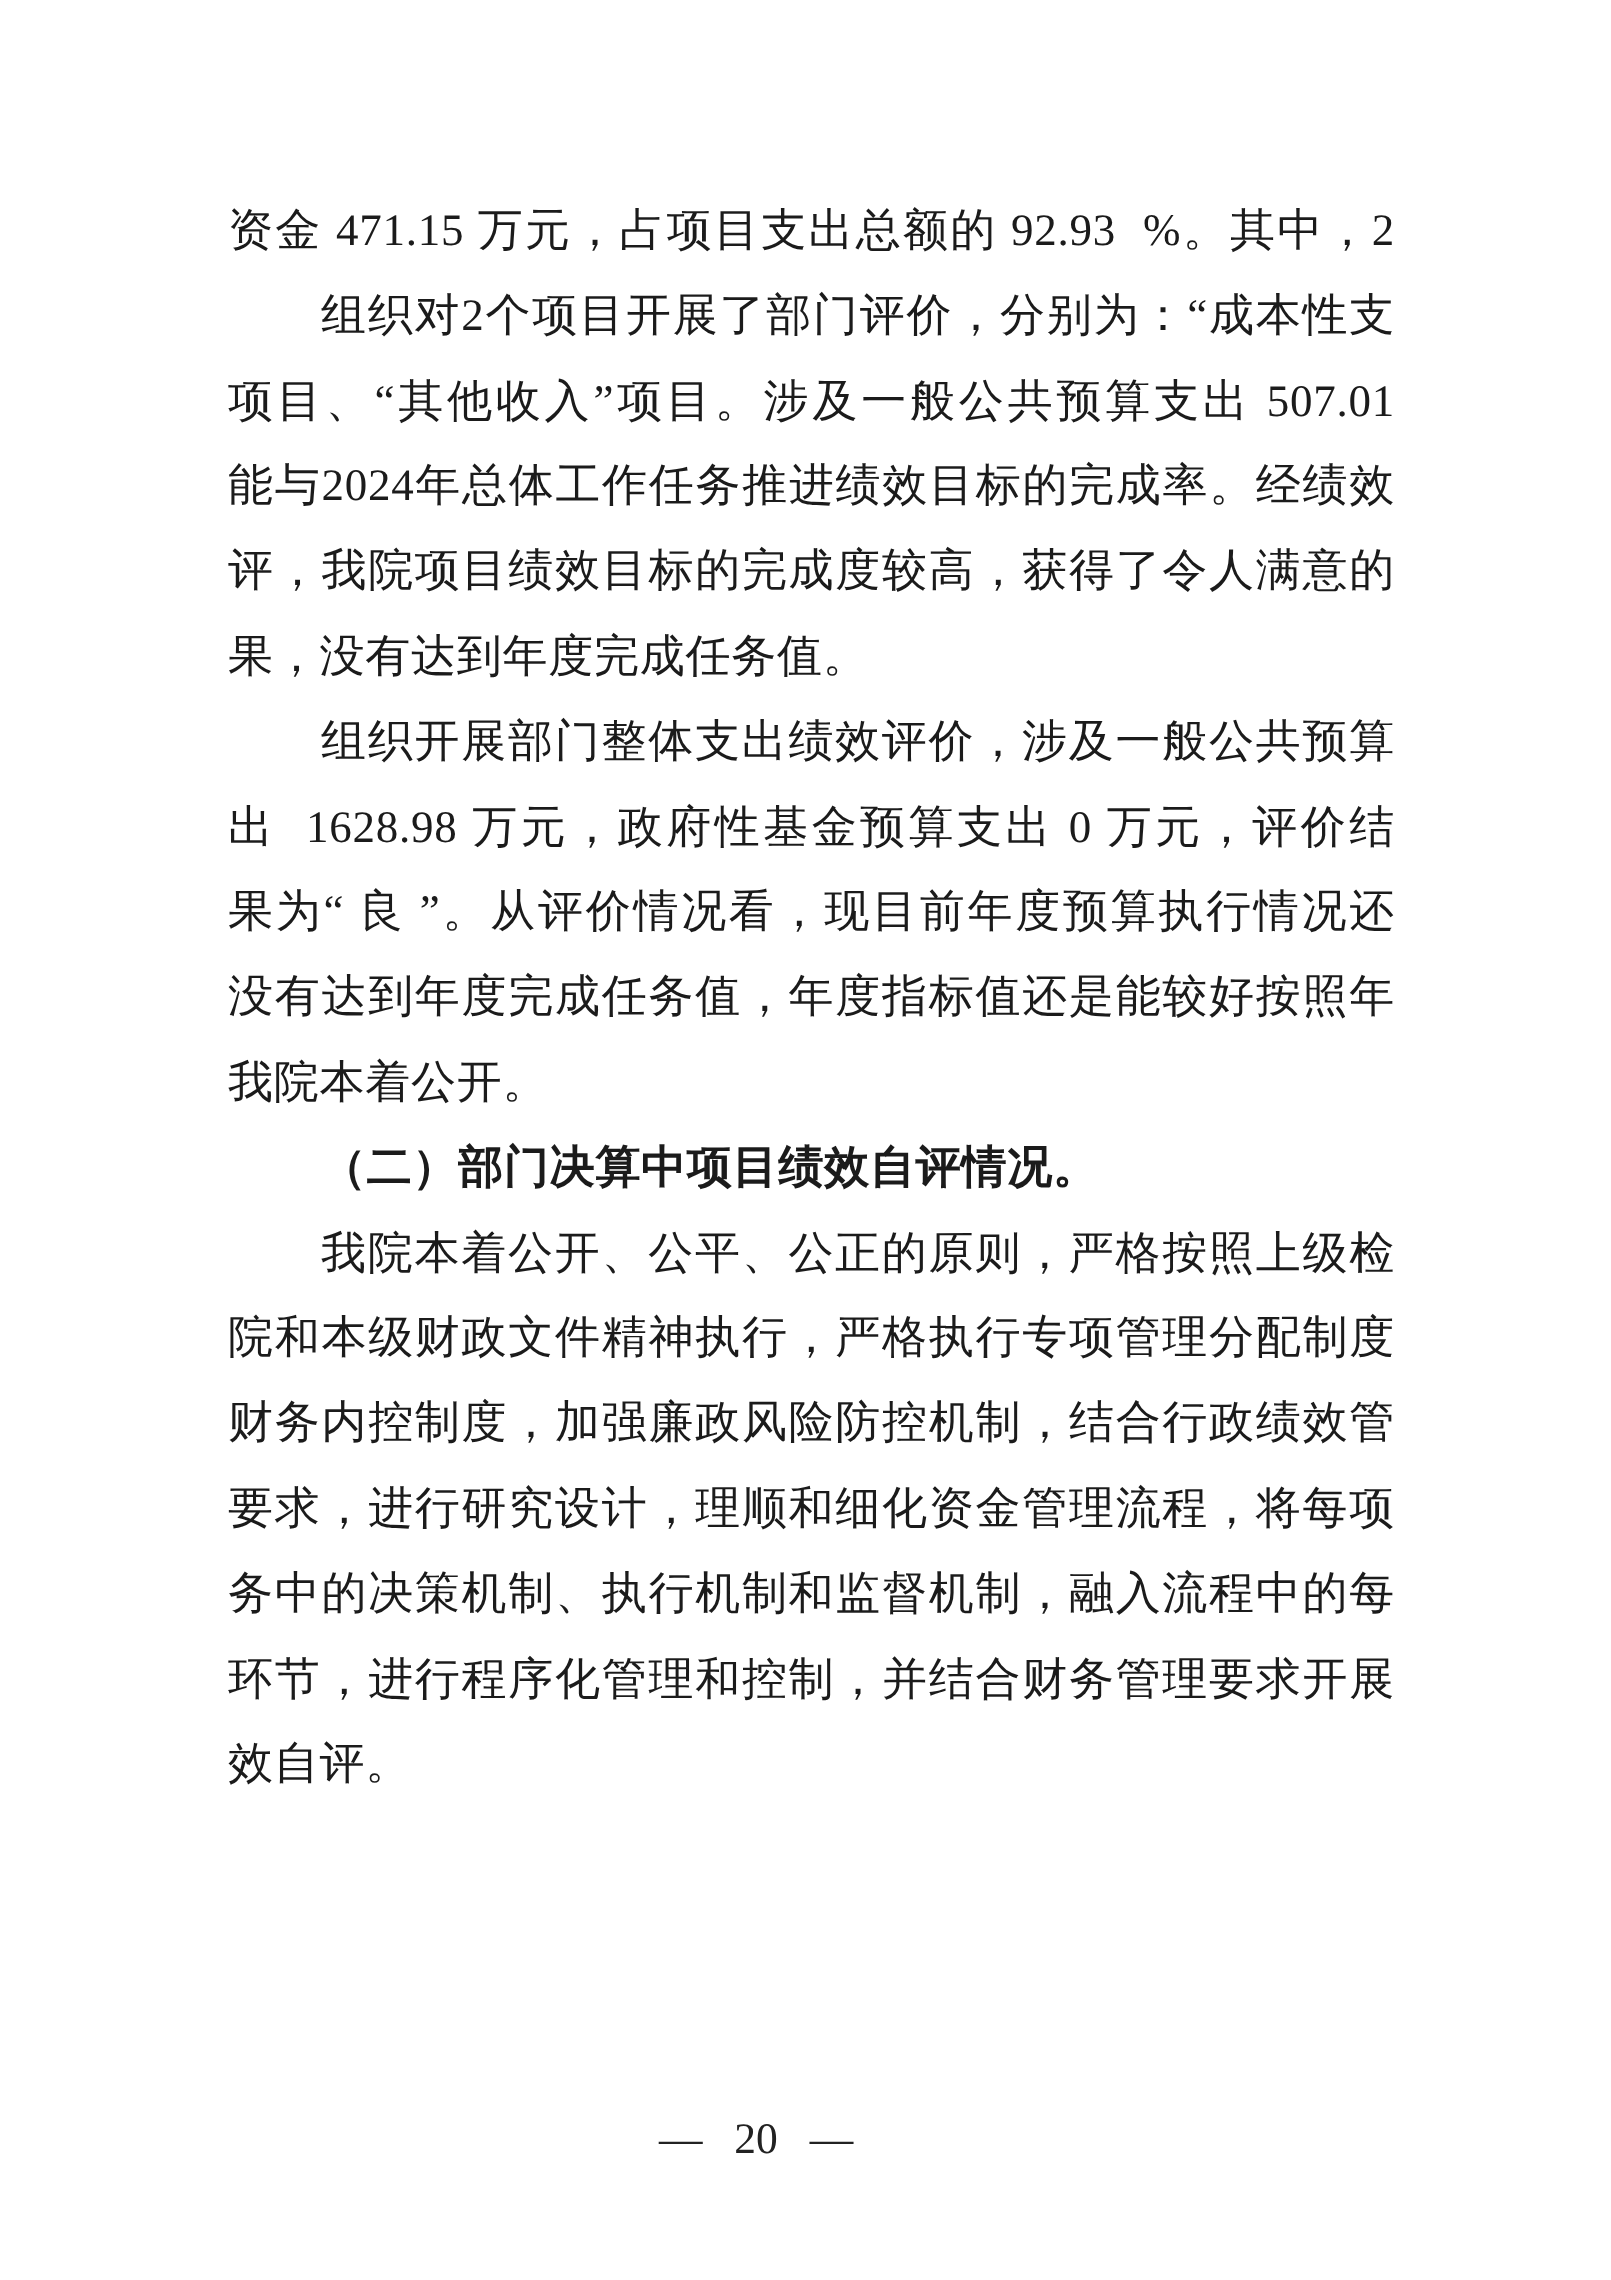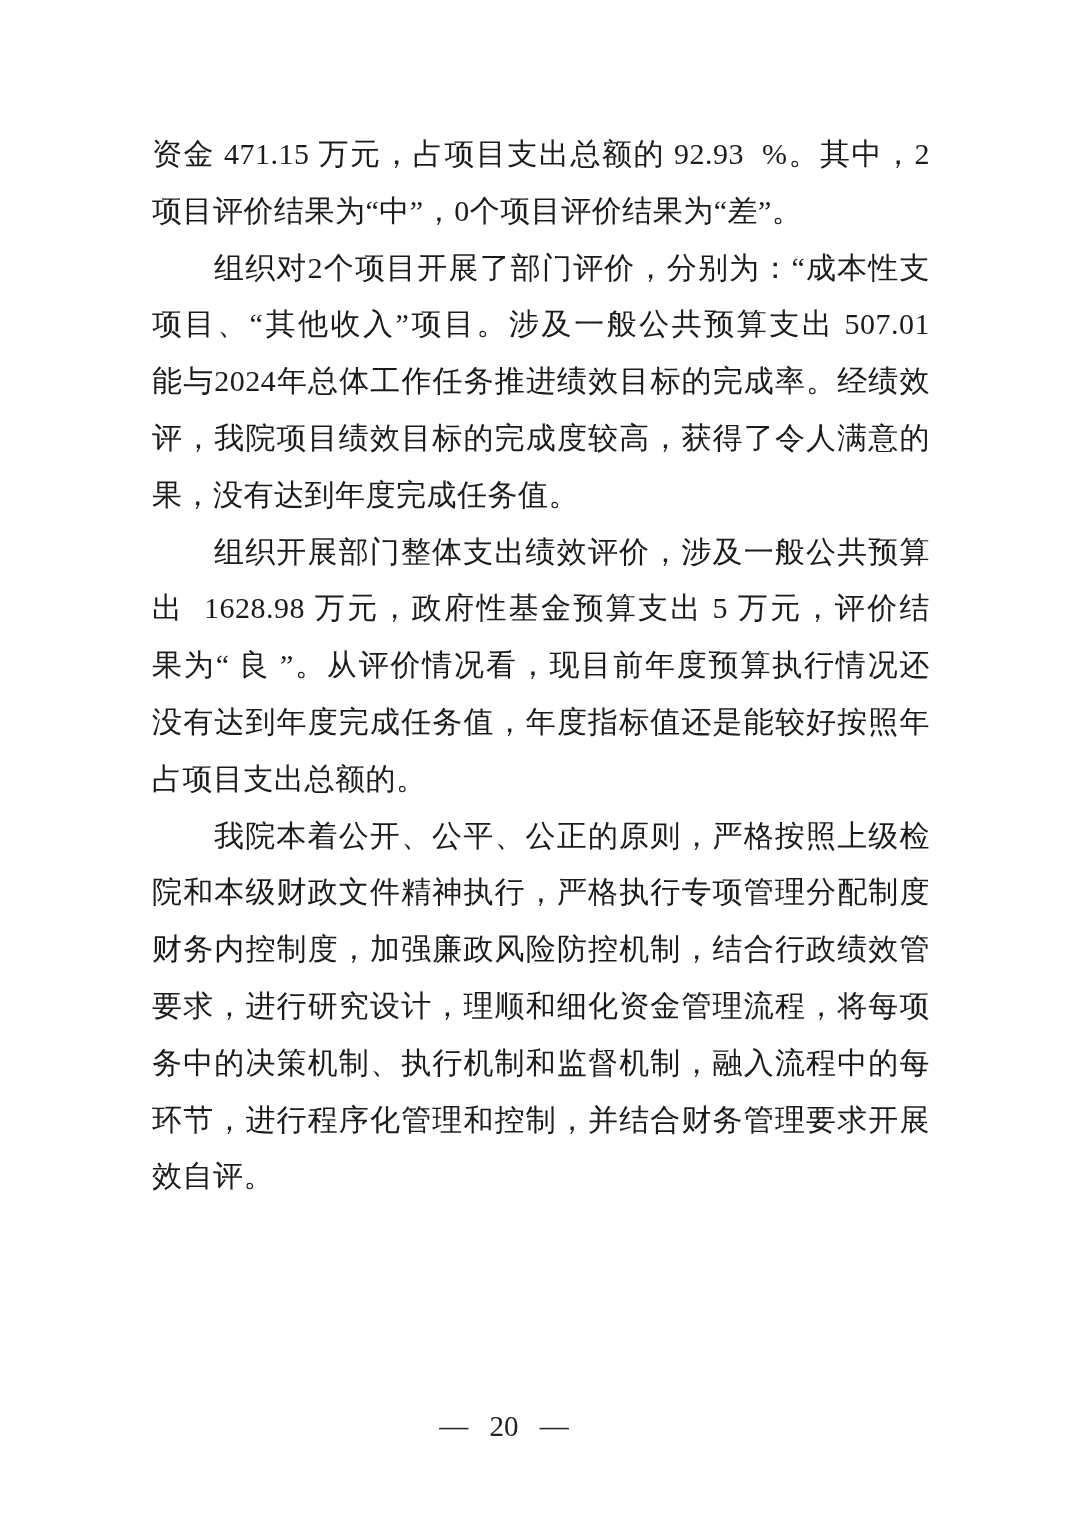--- a/index.html
+++ b/index.html
@@ -54,31 +54,31 @@
     word-spacing: 14px;
   }
 </style>
 </head>
 <body>
 
 <div class="page">
   <div class="content">
 
   <div class="line">资金 471.15 万元，占项目支出总额的 92.93  %。其中，2</div>
-      <div class="line para-end">项目评价结果为“中”，0个项目评价结果为“差”。</div>
       <div class="line indent">组织对2个项目开展了部门评价，分别为：“成本性支出”</div>
       <div class="line">项目、“其他收入”项目。涉及一般公共预算支出 507.01 元，</div>
       <div class="line">能与2024年总体工作任务推进绩效目标的完成率。经绩效自</div>
       <div class="line">评，我院项目绩效目标的完成度较高，获得了令人满意的成</div>
       <div class="line para-end">果，没有达到年度完成任务值。</div>
       <div class="line indent">组织开展部门整体支出绩效评价，涉及一般公共预算支</div>
-      <div class="line">出  1628.98 万元，政府性基金预算支出 5 万元，评价结</div>
+      <div class="line">出  1628.98 万元，政府性基金预算支出 0 万元，评价结</div>
       <div class="line">果为“ 良 ”。从评价情况看，现目前年度预算执行情况还</div>
       <div class="line">没有达到年度完成任务值，年度指标值还是能较好按照年初</div>
-      <div class="line para-end">占项目支出总额的。</div>
+      <div class="line para-end">我院本着公开。</div>
+      <div class="line heading indent para-end">（二）部门决算中项目绩效自评情况。</div>
       <div class="line indent">我院本着公开、公平、公正的原则，严格按照上级检察</div>
       <div class="line">院和本级财政文件精神执行，严格执行专项管理分配制度和</div>
       <div class="line">财务内控制度，加强廉政风险防控机制，结合行政绩效管理</div>
       <div class="line">要求，进行研究设计，理顺和细化资金管理流程，将每项业</div>
       <div class="line">务中的决策机制、执行机制和监督机制，融入流程中的每个</div>
       <div class="line">环节，进行程序化管理和控制，并结合财务管理要求开展绩</div>
       <div class="line para-end">效自评。</div>
     </div>
   <div class="footer">— 20 —</div>
 </div>

